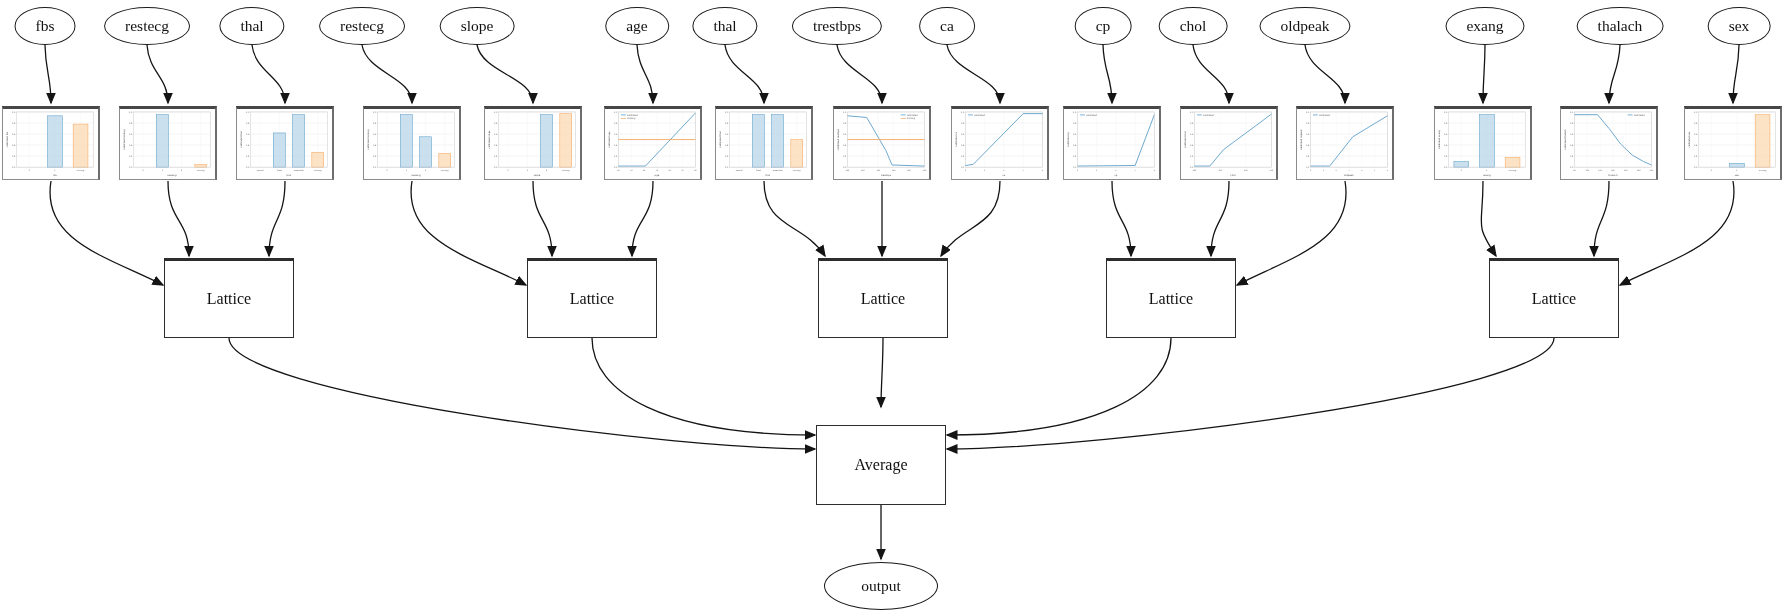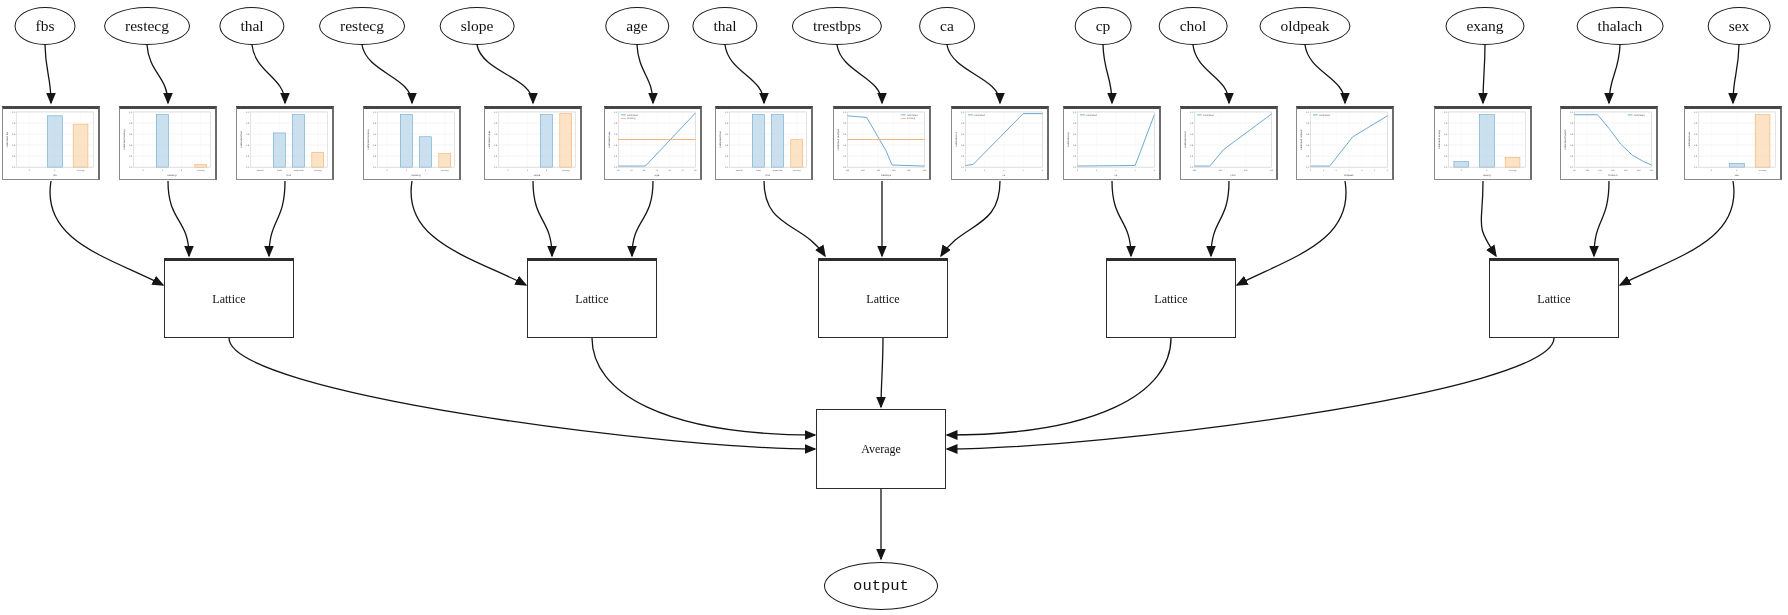--- a/index.html
+++ b/index.html
@@ -10,21 +10,21 @@
   #edges{position:absolute;left:0;top:0;width:1788px;height:615px;pointer-events:none;}
   .edge{fill:none;stroke:#141414;stroke-width:1.3px;}
   .node-ellipse{
     position:absolute;transform:translateX(-50%);
     height:38px;line-height:35px;padding:0 20px;box-sizing:border-box;
     border:1.5px solid #1a1a1a;border-radius:50%;background:#fff;
     font-size:15.5px;text-align:center;white-space:nowrap;
   }
   .box{
     position:absolute;background:#fff;border:1.4px solid #2d2d2d;border-top-width:3px;
-    display:flex;align-items:center;justify-content:center;font-size:12px;box-sizing:border-box;
+    display:flex;align-items:center;justify-content:center;font-size:16px;box-sizing:border-box;
   }
   .box.avg{border-top-width:1.4px;}
   .out-ellipse{
     position:absolute;border:1.4px solid #1a1a1a;border-radius:50%;background:#fff;
     display:flex;align-items:center;justify-content:center;font-size:15.5px;box-sizing:border-box;
   }
   .chart{
     position:absolute;width:98px;height:74px;box-sizing:border-box;background:#fff;
     border-left:1px solid #8b8b8b;border-bottom:1px solid #8b8b8b;
     border-right:2px solid #6d6d6d;border-top:3px solid #474747;
@@ -598,20 +598,20 @@
         <span>Lattice</span>
       </div>
       <div class="box" style="left: 1106px; top: 258px; width: 130px; height: 80px;">
         <span>Lattice</span>
       </div>
       <div class="box" style="left: 1489px; top: 258px; width: 130px; height: 80px;">
         <span>Lattice</span>
       </div>
     </div>
 
-  <div class="box avg" id="avg-box" style="left: 816px; top: 409px; width: 130px; height: 80px; align-items: center;">
+  <div class="box avg" id="avg-box" style="left: 816px; top: 425px; width: 130px; height: 80px; align-items: center;">
     <span>Average</span>
   </div>
 
-  <div class="out-ellipse" id="out-node" style="left: 824px; top: 562px; width: 114px; height: 48px; font-family: Liberation Mono, monospace;">
+  <div class="out-ellipse" id="out-node" style="left: 824px; top: 562px; width: 114px; height: 48px;">
     <span>output</span>
   </div>
 </div>
 
 </body></html>

